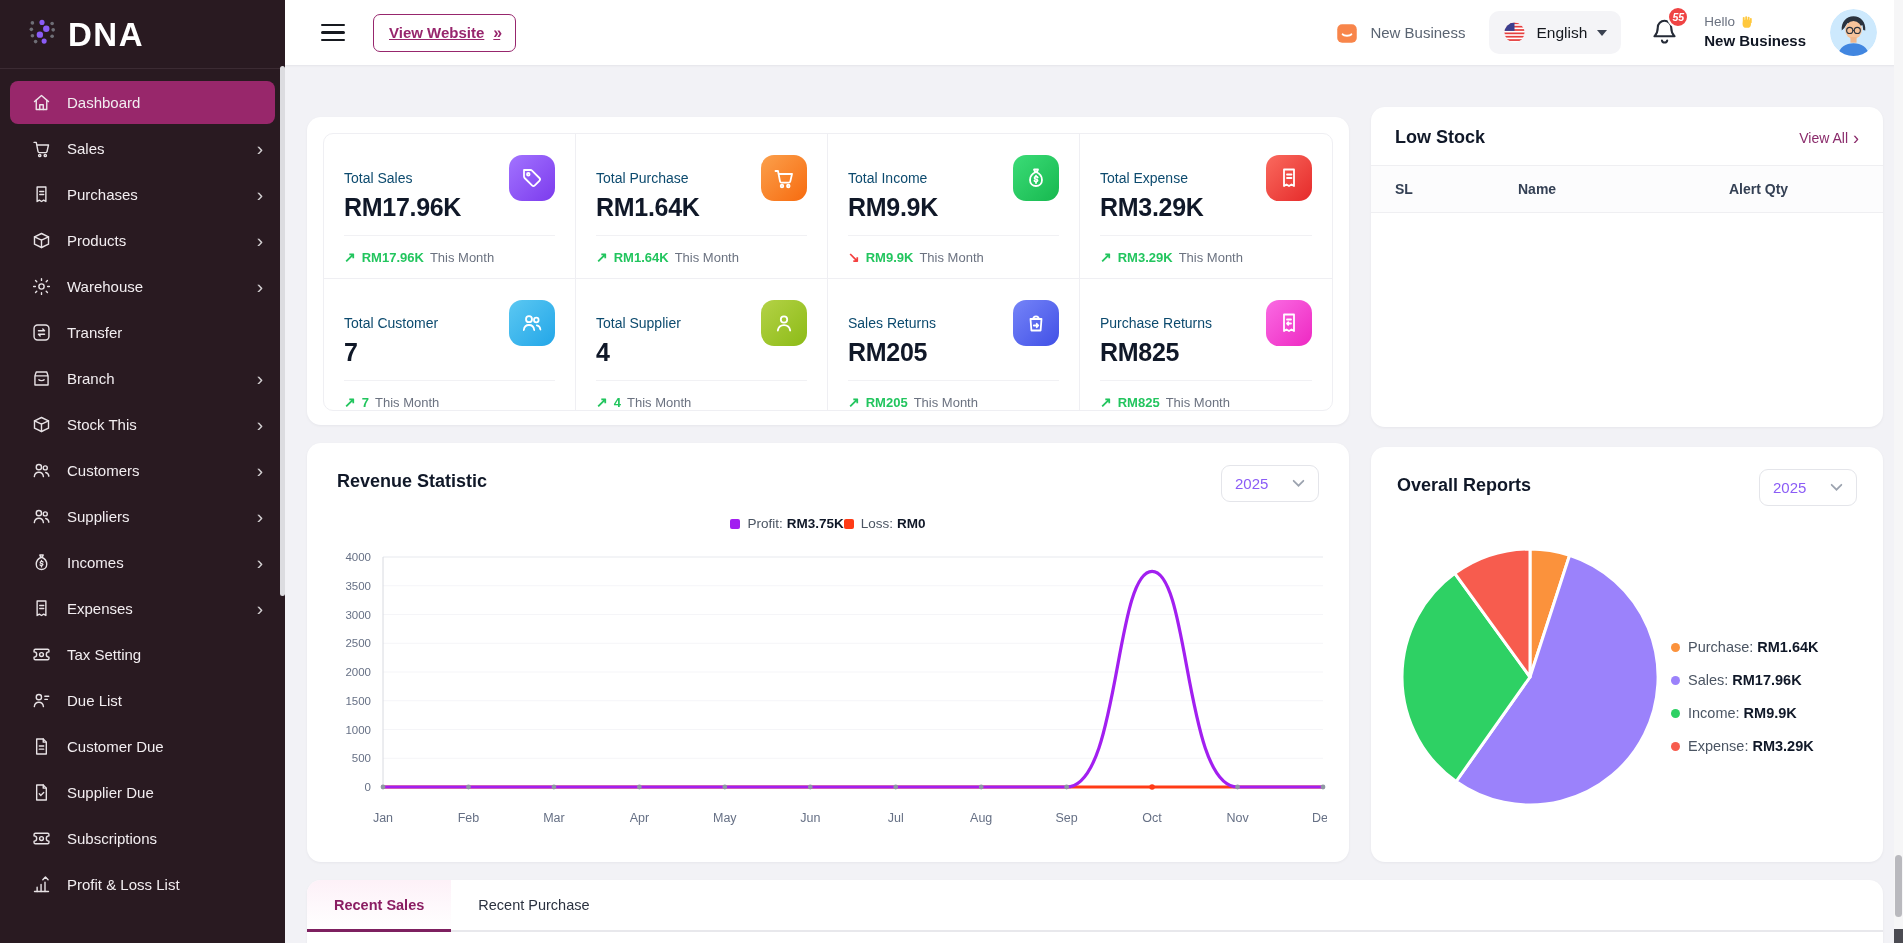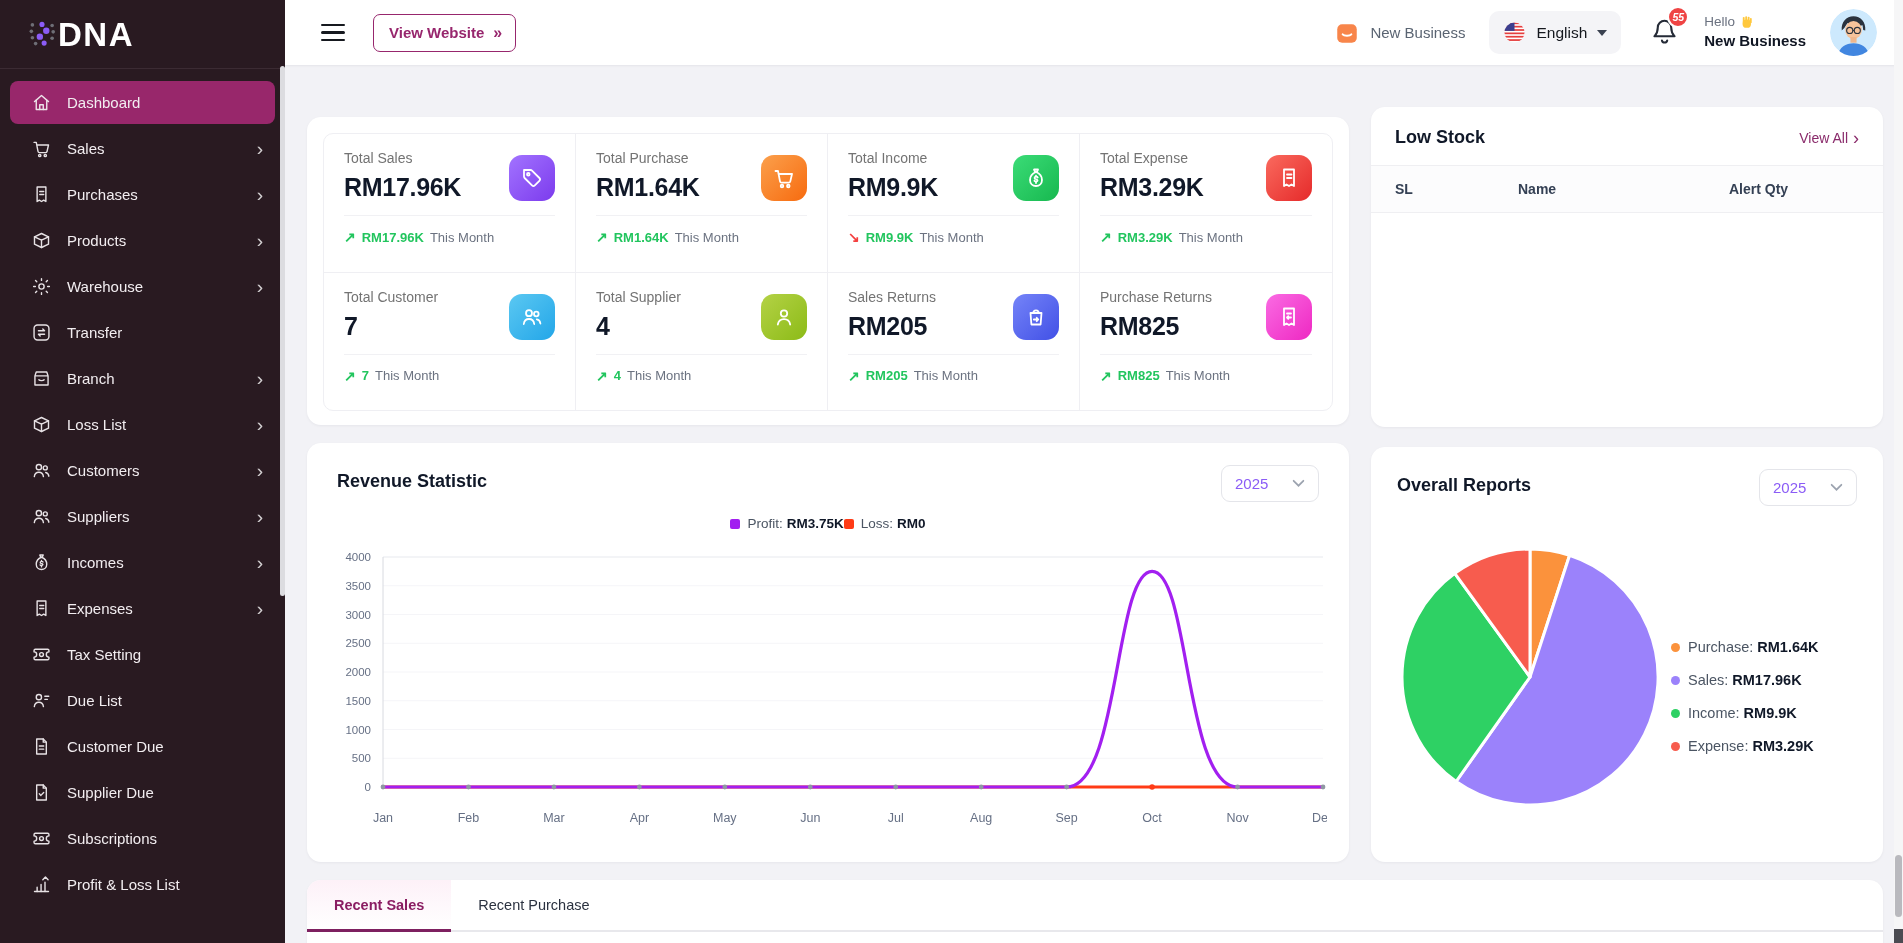--- a/index.html
+++ b/index.html
@@ -1,42 +1,42 @@
 <!DOCTYPE html>
 <html><head>
 <meta charset="utf-8">
 <style>
   html,body{margin:0;padding:0;width:1903px;height:943px;overflow:hidden;
     font-family:"Liberation Sans",sans-serif;background:#F2F2F6;-webkit-font-smoothing:antialiased;}
   .app{position:relative;width:1903px;height:943px;}
 
   
   .sidebar{position:absolute;left:0;top:0;width:285px;height:943px;background:#291A21;color:#F2EDF0;z-index:5;}
-  .logo-row{display:flex;align-items:flex-end;padding:16px 16px 12px 26px;}
+  .logo-row{display:flex;align-items:flex-start;gap:10px;padding:16px 16px 12px 26px;}
   .logo-text{font-size:33px;font-weight:bold;letter-spacing:1.5px;color:#FFFFFF;}
   .side-divider{height:1px;background:#3B2B33;margin-top:2px;}
   .side-menu{padding:12px 10px 0 10px;display:flex;flex-direction:column;gap:3px;}
   .side-item{display:flex;align-items:center;gap:15px;padding:11px 12px 11px 21px;border-radius:8px;
     font-size:15px;cursor:pointer;color:#F2EDF0;}
   .side-item.active{background:#98276B;}
   .s-ic{width:21px;height:21px;display:flex;align-items:center;justify-content:center;opacity:.95;}
   .s-ic svg{width:21px;height:21px;}
   .s-lbl{white-space:nowrap;}
   .chev{margin-left:auto;color:rgba(255,255,255,.8);font-size:19px;line-height:14px;}
   .side-scroll{position:absolute;right:0;top:66px;width:5px;height:877px;}
   .side-thumb{width:5px;height:530px;background:#DCDCE0;border-radius:3px;}
 
   
   .main{position:absolute;left:285px;top:0;width:1618px;height:943px;}
   .topbar{height:65px;background:#FFFFFF;display:flex;align-items:center;padding:0 26px 0 36px;
     box-shadow:0 1px 2px rgba(16,24,40,.06);position:relative;z-index:4;}
   .hamburger{width:24px;display:flex;flex-direction:column;gap:5px;cursor:pointer;}
   .hamburger span{display:block;height:2.4px;background:#16191F;border-radius:2px;}
   .btn-view{margin-left:28px;display:flex;align-items:center;gap:9px;border:1.6px solid #97266D;color:#97266D;
-    font-weight:bold;font-size:15px;padding:9px 15px;border-radius:7px;background:#fff;cursor:pointer;}
+    font-weight:bold;font-size:15px;padding:9px 15px;border-radius:7px;background:#fff;cursor:pointer;text-decoration:underline;}
   .btn-view .gg{font-size:16px;letter-spacing:-2px;}
   .top-right{margin-left:auto;display:flex;align-items:center;gap:24px;}
   .biz{display:flex;align-items:center;gap:10px;color:#5A6472;font-size:15px;}
   .biz svg{width:26px;height:26px;}
   .lang{background:#F4F4F7;border-radius:10px;padding:10px 14px;display:flex;align-items:center;gap:10px;
     font-size:15.5px;color:#15181E;cursor:pointer;font-weight:500;}
   .lang .flag{width:23px;height:23px;}
   .caret{width:0;height:0;border-left:5px solid transparent;border-right:5px solid transparent;border-top:6px solid #3A4150;}
   .bell-wrap{position:relative;margin-left:4px;cursor:pointer;font-style:italic;}
   .bell-wrap svg{width:31px;height:31px;}
@@ -51,21 +51,21 @@
   
   .content{position:absolute;top:65px;left:0;width:1618px;height:878px;overflow:hidden;}
   .panel{position:absolute;background:#FFF;border-radius:14px;box-shadow:0 1px 3px rgba(16,24,40,.05);box-sizing:border-box;}
 
   .stats{left:22px;top:52px;width:1042px;height:308px;padding:16px;}
   .stats-grid{display:grid;grid-template-columns:repeat(4,1fr);height:100%;border:1px solid #EFEFF3;border-radius:10px;overflow:hidden;}
   .cell{padding:16px 20px 0 20px;border-right:1px solid #EFEFF3;border-bottom:1px solid #EFEFF3;box-sizing:border-box;}
   .cell:nth-child(4n){border-right:none;}
   .cell:nth-child(n+5){border-bottom:none;}
   .cell-top{display:flex;justify-content:space-between;align-items:flex-start;}
-  .c-label{font-size:14px;color:#737373;}
+  .c-label{font-size:14px;color:#0c4a6e;margin-top:20px;}
   .c-value{font-size:25px;font-weight:bold;color:#101828;margin-top:7px;letter-spacing:-.3px;}
   .icon-box{width:46px;height:46px;border-radius:13px;display:flex;align-items:center;justify-content:center;margin-top:5px;flex:0 0 auto;}
   .icon-box svg{width:24px;height:24px;}
   .g-purple{background:linear-gradient(135deg,#A273FF,#7C3BED);}
   .g-orange{background:linear-gradient(135deg,#FBA04C,#F76B0F);}
   .g-green{background:linear-gradient(135deg,#3BDC77,#17B84F);}
   .g-red{background:linear-gradient(135deg,#FA6A5E,#E52A2A);}
   .g-blue{background:linear-gradient(135deg,#5BC8F2,#23A6E8);}
   .g-lime{background:linear-gradient(135deg,#B4D246,#8CBB17);}
   .g-indigo{background:linear-gradient(135deg,#7584F8,#4150E6);}
@@ -214,21 +214,21 @@
           <span class="s-lbl">Branch</span>
           <span class="chev">›</span>
         </div>
         <div class="side-item">
           <span class="s-ic">
             <svg viewBox="0 0 24 24" fill="none" stroke="currentColor" stroke-width="1.6" stroke-linecap="round" stroke-linejoin="round">
               <path d="M4 7.8 12 4l8 3.8v8.4L12 20l-8-3.8z"></path>
               <path d="M4 7.8 12 11.5l8-3.7M12 11.5V20"></path>
             </svg>
           </span>
-          <span class="s-lbl">Loss List</span>
+          <span class="s-lbl">Stock This</span>
           <span class="chev">›</span>
         </div>
         <div class="side-item">
           <span class="s-ic">
             <svg viewBox="0 0 24 24" fill="none" stroke="currentColor" stroke-width="1.6" stroke-linecap="round" stroke-linejoin="round">
               <circle cx="9" cy="8.2" r="3"></circle>
               <path d="M3.8 19c.4-3.2 2.6-5 5.2-5s4.8 1.8 5.2 5"></path>
               <circle cx="16.3" cy="9" r="2.3"></circle>
               <path d="M16.8 14.3c2 .4 3.3 1.8 3.6 4.2"></path>
             </svg>

